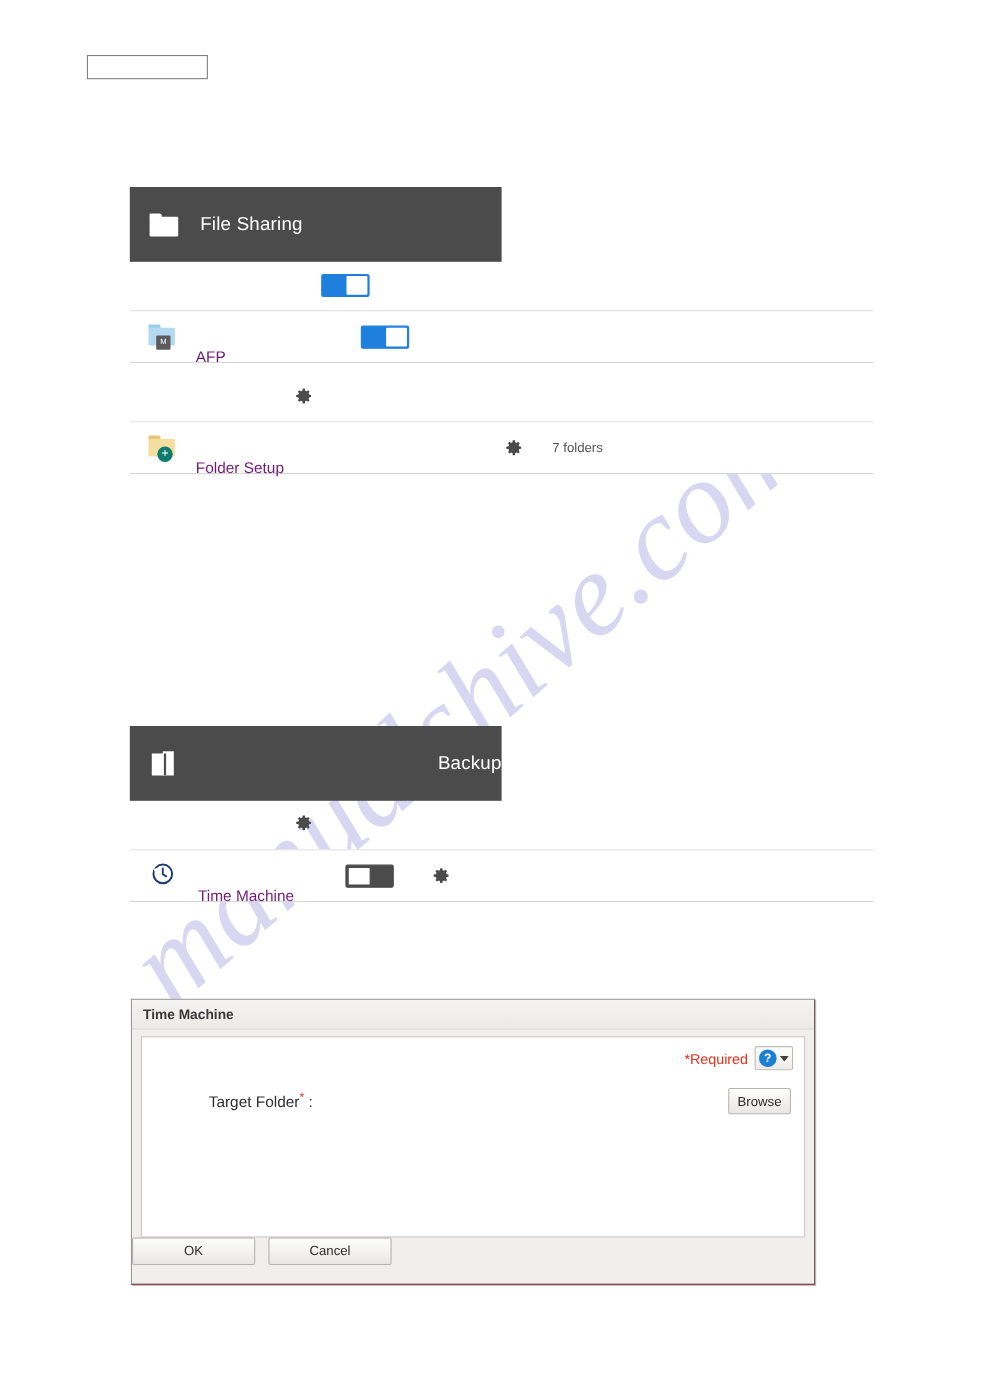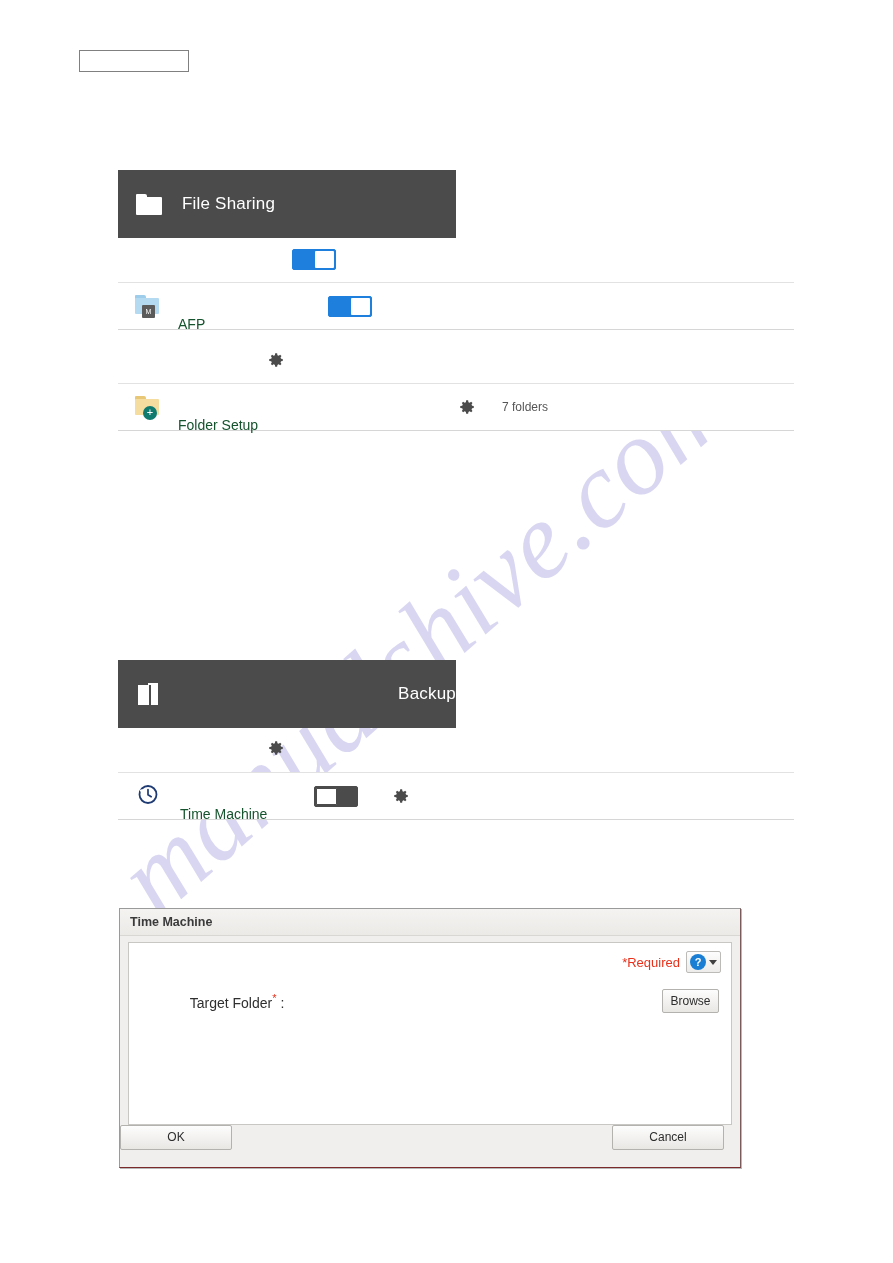--- a/index.html
+++ b/index.html
@@ -146,21 +146,21 @@
     flex: 0 0 auto;
     margin-left: 16px;
     width: 28px;
     height: 28px;
     position: relative;
   }
   .row-label {
     flex: 0 0 auto;
     margin-left: 16px;
     font-size: 14px;
-    color: #14532d;
+    color: #701a75;
     width: 150px;
     margin-top: 36px;
   }
   .row-meta {
     font-size: 12px;
     color: #555555;
   }
 
   
   .icon-afp .fld-tab {
@@ -386,21 +386,21 @@
     flex: 0 0 auto;
     margin-left: 24px;
   }
   #dialog-footer {
     position: absolute;
     left: 0; right: 0;
     bottom: 0;
     height: 60px;
     display: flex;
     align-items: center;
-    justify-content: space-between;
+    justify-content: flex-start;
     padding-right: 16px;
     box-sizing: border-box;
     gap: 12px;
   }
   #ok-button, #cancel-button {
     width: 112px;
     height: 25px;
     line-height: 23px;
   }
 </style>

